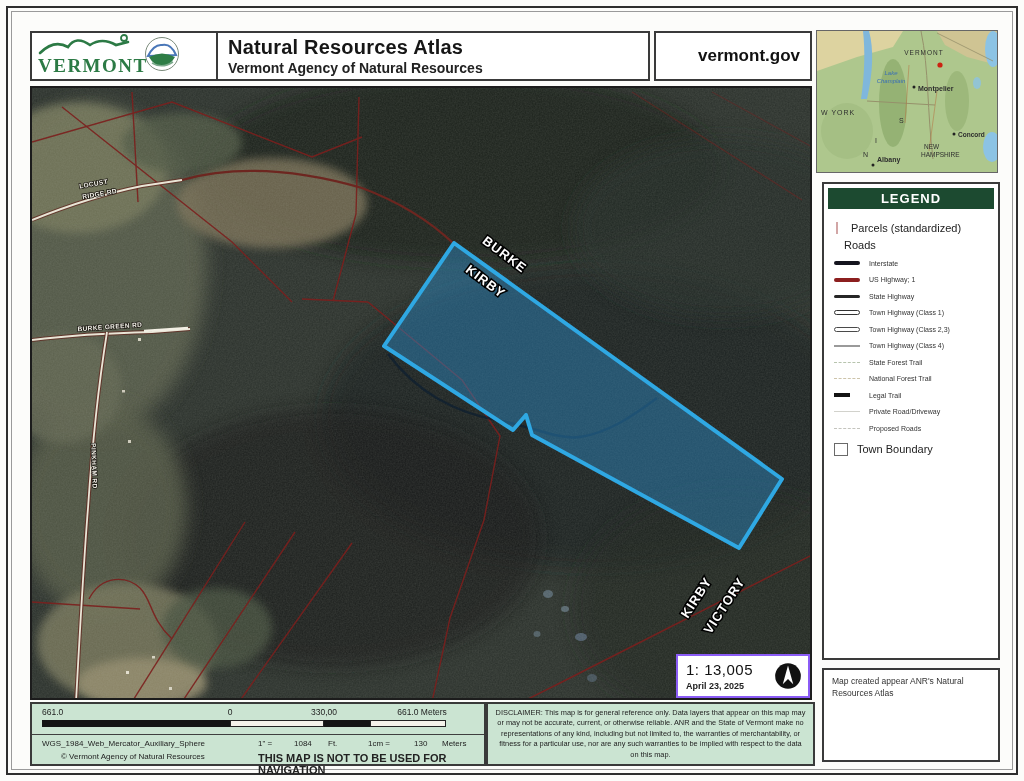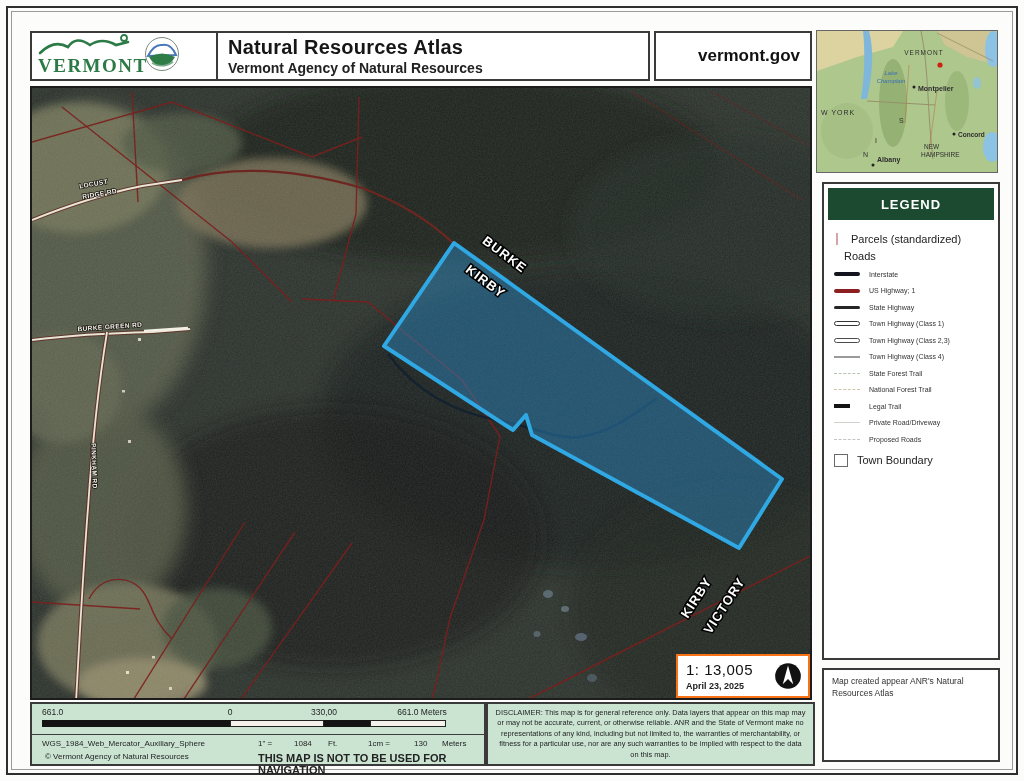--- a/index.html
+++ b/index.html
@@ -20,29 +20,29 @@
   .hdr-title{font-size:20px;font-weight:bold;color:#161616;letter-spacing:.2px;}
   .hdr-sub{font-size:14px;font-weight:bold;color:#222;margin-top:3px;}
   .govbox{left:654px;top:31px;width:158px;height:50px;display:flex;align-items:center;justify-content:flex-end;}
   .gov{font-size:17px;font-weight:bold;padding-right:10px;color:#111;}
 
   
   .inset{left:816px;top:30px;width:182px;height:143px;border:1px solid #666;background:#b2c78f;overflow:hidden;}
 
   
   .map{left:30px;top:86px;width:782px;height:614px;border:2px solid #1c1c1c;background:#232923;overflow:hidden;}
-  .scalebox{left:676px;top:654px;width:134px;height:44px;border:2px solid #f97316;display:flex;align-items:center;}
+  .scalebox{left:676px;top:654px;width:134px;height:44px;border:2px solid #8b5cf6;display:flex;align-items:center;}
   .scalebox .nums{flex:1;padding-left:8px;}
   .ratio{font-size:15px;color:#111;letter-spacing:.5px;}
   .mapdate{font-size:9px;font-weight:bold;color:#222;margin-top:3px;}
   .narrow{width:28px;height:28px;margin-right:6px;flex:0 0 auto;}
 
   
   .legend{left:822px;top:182px;width:178px;height:478px;}
-  .panel-hdr{margin:4px;height:32px;background:#1c4a30;color:#fff;font-weight:bold;
+  .panel-hdr{margin:4px;height:21px;background:#1c4a30;color:#fff;font-weight:bold;
         font-size:13px;letter-spacing:1px;display:flex;align-items:center;justify-content:center;}
   .lg-body{padding:4px 6px 0 10px;}
   .lg-big{font-size:11px;color:#222;margin:5px 0 4px 0;display:flex;align-items:center;gap:8px;}
   .lg-row{display:flex;align-items:center;height:16.5px;}
   .lg-sym{width:26px;flex:0 0 26px;margin-right:9px;display:inline-block;}
   .lg-lbl{font-size:7px;color:#333;}
   .sym-parcel{width:2px;flex:0 0 2px;height:12px;background:#d2a6a6;margin-left:2px;margin-right:5px;}
   .sym-interstate{height:4px;background:#14141e;border-radius:2px;}
   .sym-us-highway{height:4px;background:#8c1f1f;border-radius:2px;}
   .sym-state-highway{height:3px;background:#262626;border-radius:2px;}
@@ -327,20 +327,20 @@
     <div class="sb-seg sb-blk" style="left:292px;width:46px;"></div>
     <div class="sb-seg sb-wht" style="left:338px;width:76px;"></div>
     <div class="fs-hr"></div>
     <span class="fs-t2" style="left:10px;">WGS_1984_Web_Mercator_Auxiliary_Sphere</span>
     <span class="fs-t2" style="left:226px;">1" =</span>
     <span class="fs-t2" style="left:262px;">1084</span>
     <span class="fs-t2" style="left:296px;">Ft.</span>
     <span class="fs-t2" style="left:336px;">1cm =</span>
     <span class="fs-t2" style="left:382px;">130</span>
     <span class="fs-t2" style="left:410px;">Meters</span>
-    <span class="fs-t3" style="left:4px;padding-left:9px;">© Vermont Agency of Natural Resources</span>
+    <span class="fs-t3" style="left:20px;padding-left:9px;">© Vermont Agency of Natural Resources</span>
     <span class="fs-t3" style="left:226px;font-weight:bold;font-size:11px;">THIS MAP IS NOT TO BE USED FOR NAVIGATION</span>
   </div>
 
   <div class="box f-disc">
     <div class="txt">DISCLAIMER: This map is for general reference only. Data layers that appear on this map may or may not be accurate, current, or otherwise reliable. ANR and the State of Vermont make no representations of any kind, including but not limited to, the warranties of merchantability, or fitness for a particular use, nor are any such warranties to be implied with respect to the data on this map.</div>
   </div>
 </div>
 
 </body></html>

